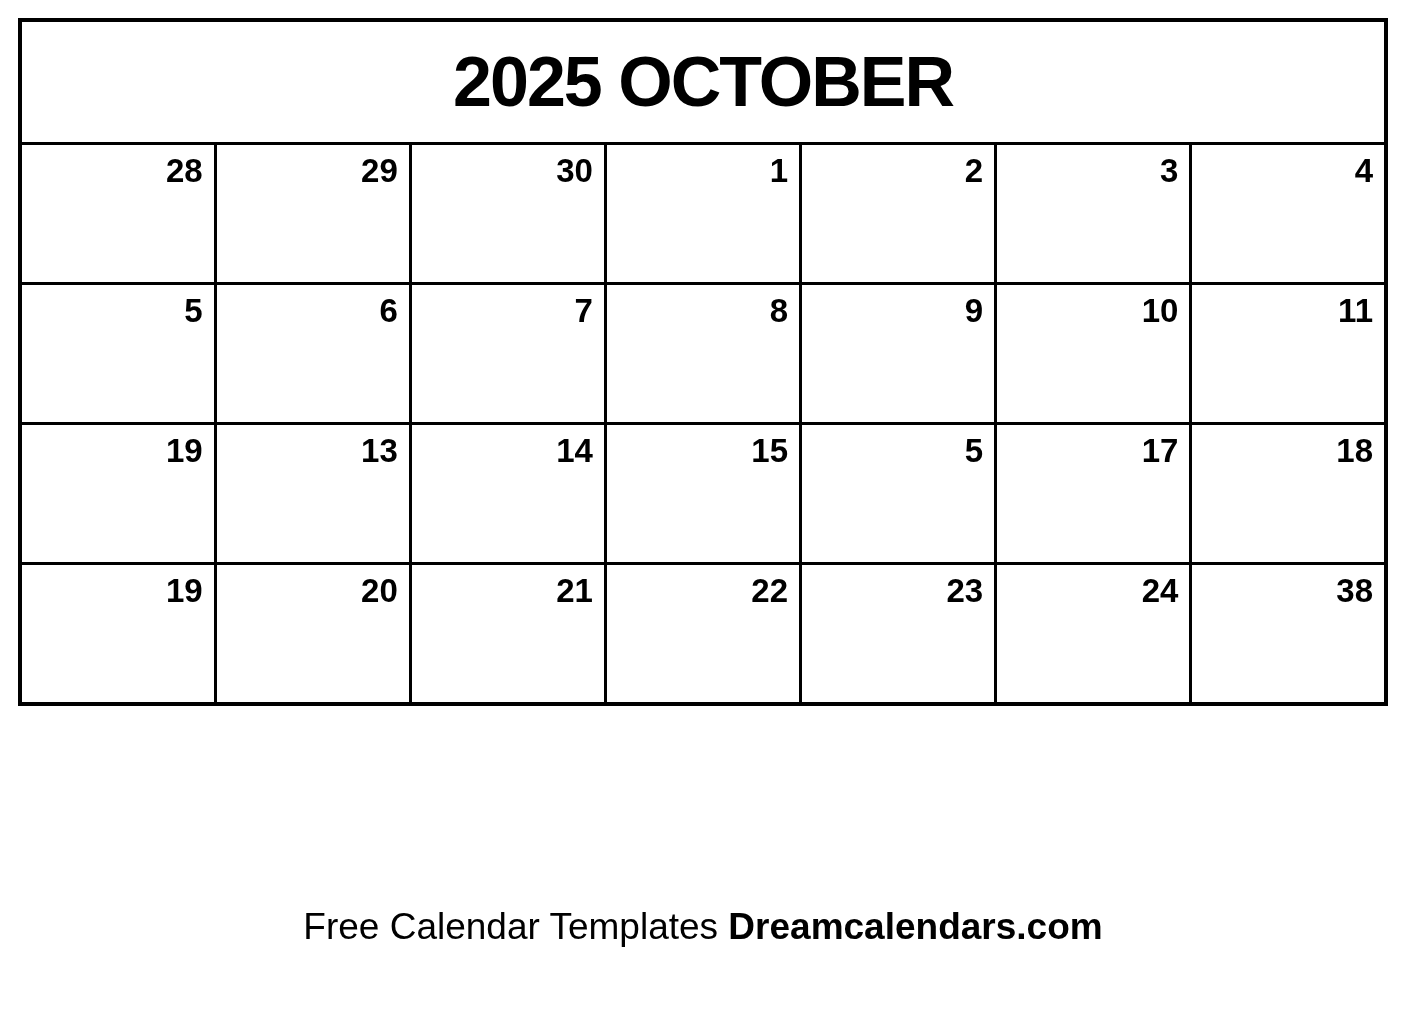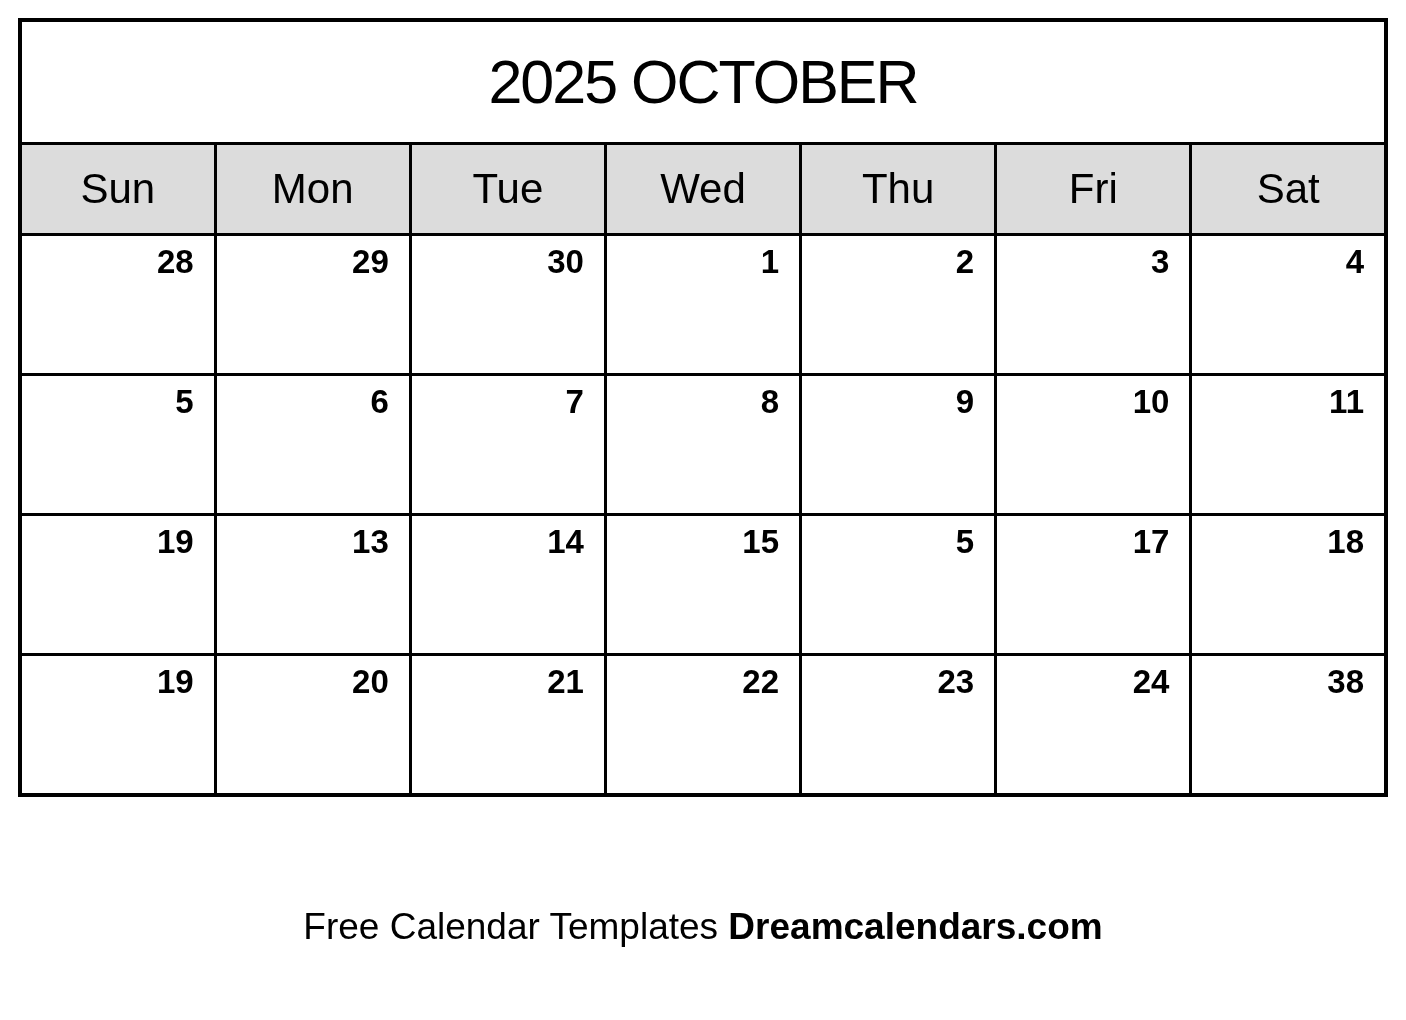--- a/index.html
+++ b/index.html
@@ -29,42 +29,42 @@
     border: 3px solid var(--border, #000);
     padding: 0;
   }
   .title-cell {
     height: 120px;
     text-align: center;
     vertical-align: middle;
     background: #ffffff;
   }
   .title-text {
-    font-size: 61px;
-    font-weight: normal;
+    font-size: 70px;
+    font-weight: bold;
     letter-spacing: -2px;
     line-height: 1;
   }
   .header-row th {
     height: 88px;
     background: var(--header-bg, #dcdcdc);
     font-size: 42px;
     font-weight: 400;
     text-align: center;
     vertical-align: middle;
   }
   .week-row td {
     height: 137px;
     background: var(--cell-bg, #ffffff);
     vertical-align: top;
     text-align: right;
   }
   .day-num {
     display: inline-block;
-    padding: 8px 20px 0 0;
+    padding: 8px 11px 0 0;
     font-size: 33px;
     font-weight: bold;
     line-height: 1.1;
   }
   .footer {
     position: absolute;
     left: 0;
     top: 903px;
     width: 100%;
     text-align: center;
@@ -80,29 +80,20 @@
 <body>
 
 <div class="page">
 
   <table class="calendar">
     <tbody>
       <tr>
         <td class="title-cell" colspan="7">
           <span class="title-text">2025 OCTOBER</span>
         </td>
-      </tr>
-      <tr class="header-row">
-        <th>Sun</th>
-        <th>Mon</th>
-        <th>Tue</th>
-        <th>Wed</th>
-        <th>Thu</th>
-        <th>Fri</th>
-        <th>Sat</th>
       </tr>
 
       <tr class="week-row">
         <td><span class="day-num">28</span></td>
         <td><span class="day-num">29</span></td>
         <td><span class="day-num">30</span></td>
         <td><span class="day-num">1</span></td>
         <td><span class="day-num">2</span></td>
         <td><span class="day-num">3</span></td>
         <td><span class="day-num">4</span></td>

